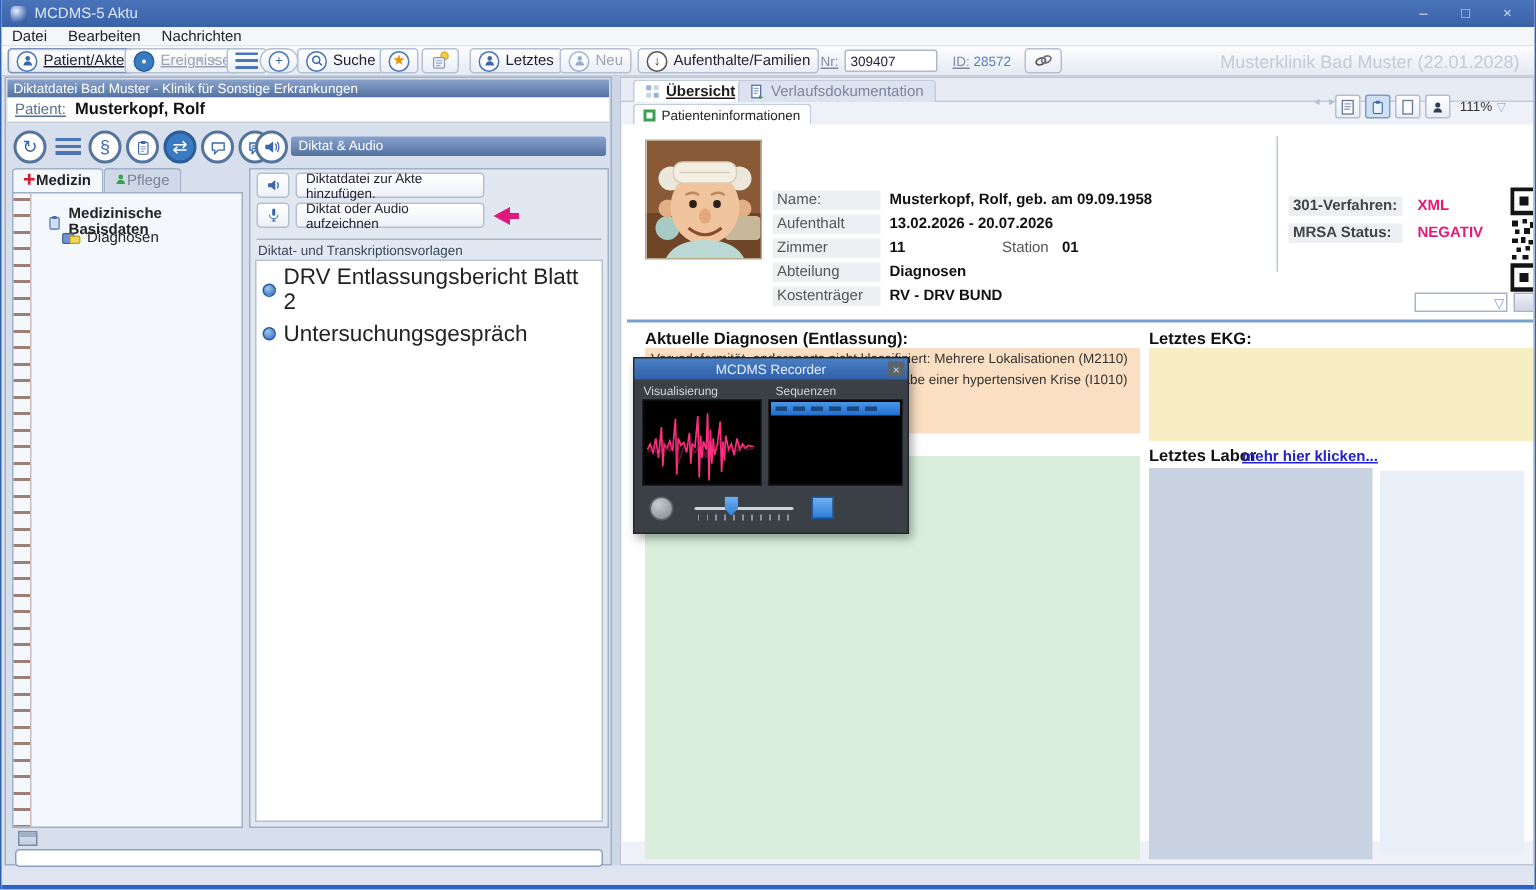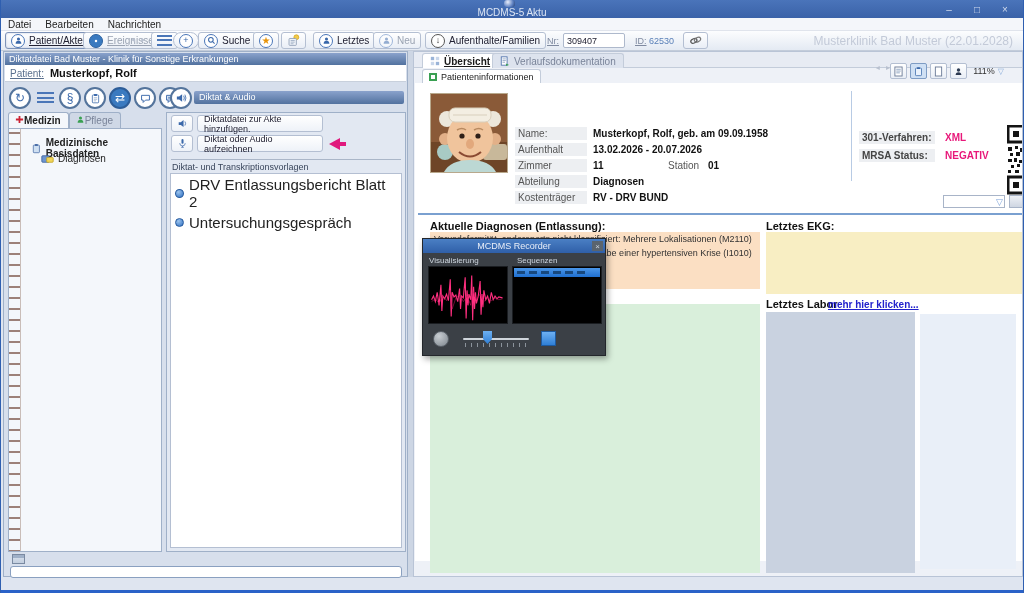--- a/index.html
+++ b/index.html
@@ -3,21 +3,21 @@
 <meta charset="utf-8">
 <style>
   * { margin:0; padding:0; box-sizing:border-box; }
   html,body { background:#9aa7bb; }
   body { font-family:"Liberation Sans", sans-serif; }
   .win { position:relative; width:1024px; height:593px; background:#dfe5f0; overflow:hidden;
          border-left:1px solid #2f5fb0; border-right:1px solid #2f5fb0; font-size:10px; color:#222; }
 
   
   .titlebar { position:absolute; left:0; top:0; width:100%; height:18px;
-              background:linear-gradient(#4a74ba,#3a62a8); display:flex; align-items:center; padding:0 6px;flex-direction:column; }
+              background:linear-gradient(#4a74ba,#3a62a8); display:flex; align-items:center; padding:0 6px; }
   .titlebar .app-ic { width:11px; height:11px; border-radius:3px; background:radial-gradient(circle at 35% 30%,#e8eefb,#5a7ec0 60%,#27406e); margin-right:5px; }
   .titlebar .ttl { color:#dde6f4; font-size:10px; }
   .wctrls { position:absolute; right:4px; top:0; height:18px; display:flex; }
   .wctrl { width:28px; height:18px; color:#cfd9ec; font-size:10px; display:flex; align-items:center; justify-content:center; cursor:default; }
 
   
   .menubar { position:absolute; left:0; top:18px; width:100%; height:13px; background:#f4f6fa; border-bottom:1px solid #e0e4ec;
              display:flex; align-items:center; gap:14px; padding:0 7px; font-size:10px; color:#222; }
 
   
@@ -235,21 +235,21 @@
       </span>
       <span>Neu</span>
     </div>
     <div class="tbtn" style="left:424px;">
       <span class="circ" style="border-color:#555; color:#333;">↓</span>
       <span>Aufenthalte/Familien</span>
     </div>
     <span class="tool-label" style="left:546px;">Nr:</span>
     <input class="tool-field" style="left: 562px; width: 62px;" value="309407">
     <span class="tool-label" style="left:634px;">ID:</span>
-    <span class="tool-label" style="left:648px; color:#5a80b8; text-decoration:none;">62530</span>
+    <span class="tool-label" style="left:648px; color:#5a80b8; text-decoration:none;">28572</span>
     <div class="tbtn" style="left:682px;">
       <span>
         <svg width="13" height="11" viewBox="0 0 16 13">
             <ellipse cx="6" cy="7" rx="4" ry="2.6" fill="none" stroke="#555" stroke-width="1.5" transform="rotate(-25 6 7)"></ellipse>
             <ellipse cx="10.5" cy="5.5" rx="4" ry="2.6" fill="none" stroke="#777" stroke-width="1.5" transform="rotate(-25 10.5 5.5)"></ellipse>
           </svg>
       </span>
     </div>
     <span class="ctx-title">Musterklinik Bad Muster (22.01.2028)</span>
   </div>

